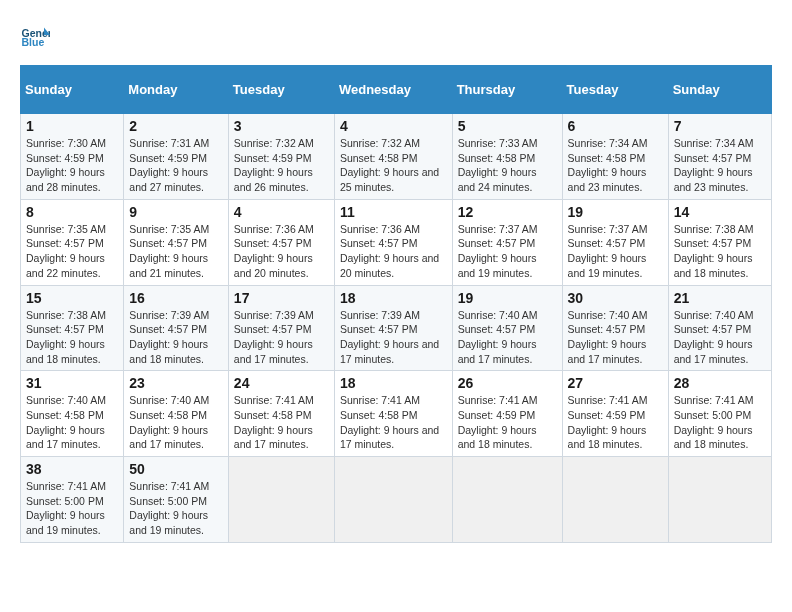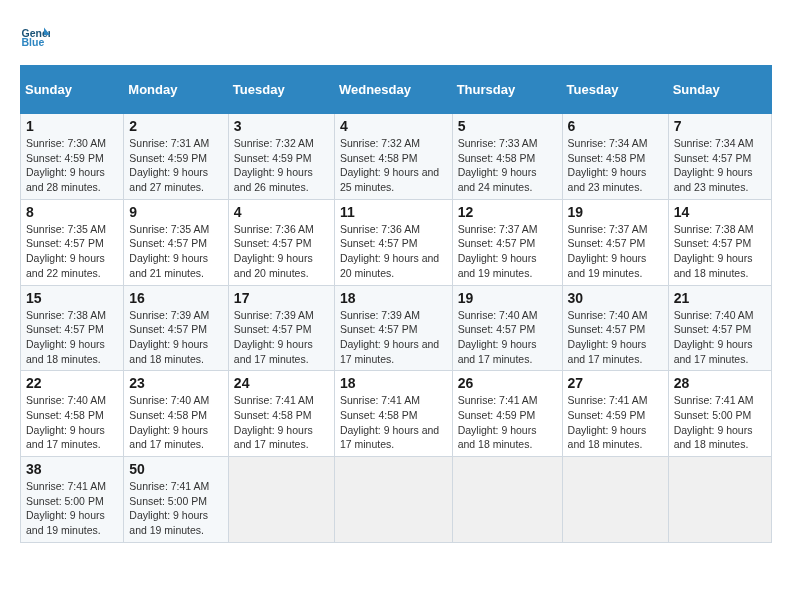--- a/index.html
+++ b/index.html
@@ -201,21 +201,21 @@
           <span class="day-number">30</span>
           <span class="day-info">Sunrise: 7:40 AM<br>Sunset: 4:57 PM<br>Daylight: 9 hours and 17 minutes.</span>
         </td>
         <td>
           <span class="day-number">21</span>
           <span class="day-info">Sunrise: 7:40 AM<br>Sunset: 4:57 PM<br>Daylight: 9 hours and 17 minutes.</span>
         </td>
       </tr>
       <tr>
         <td>
-          <span class="day-number">22</span>
+          <span class="day-number">31</span>
           <span class="day-info">Sunrise: 7:40 AM<br>Sunset: 4:58 PM<br>Daylight: 9 hours and 17 minutes.</span>
         </td>
         <td>
           <span class="day-number">23</span>
           <span class="day-info">Sunrise: 7:40 AM<br>Sunset: 4:58 PM<br>Daylight: 9 hours and 17 minutes.</span>
         </td>
         <td>
           <span class="day-number">24</span>
           <span class="day-info">Sunrise: 7:41 AM<br>Sunset: 4:58 PM<br>Daylight: 9 hours and 17 minutes.</span>
         </td>

